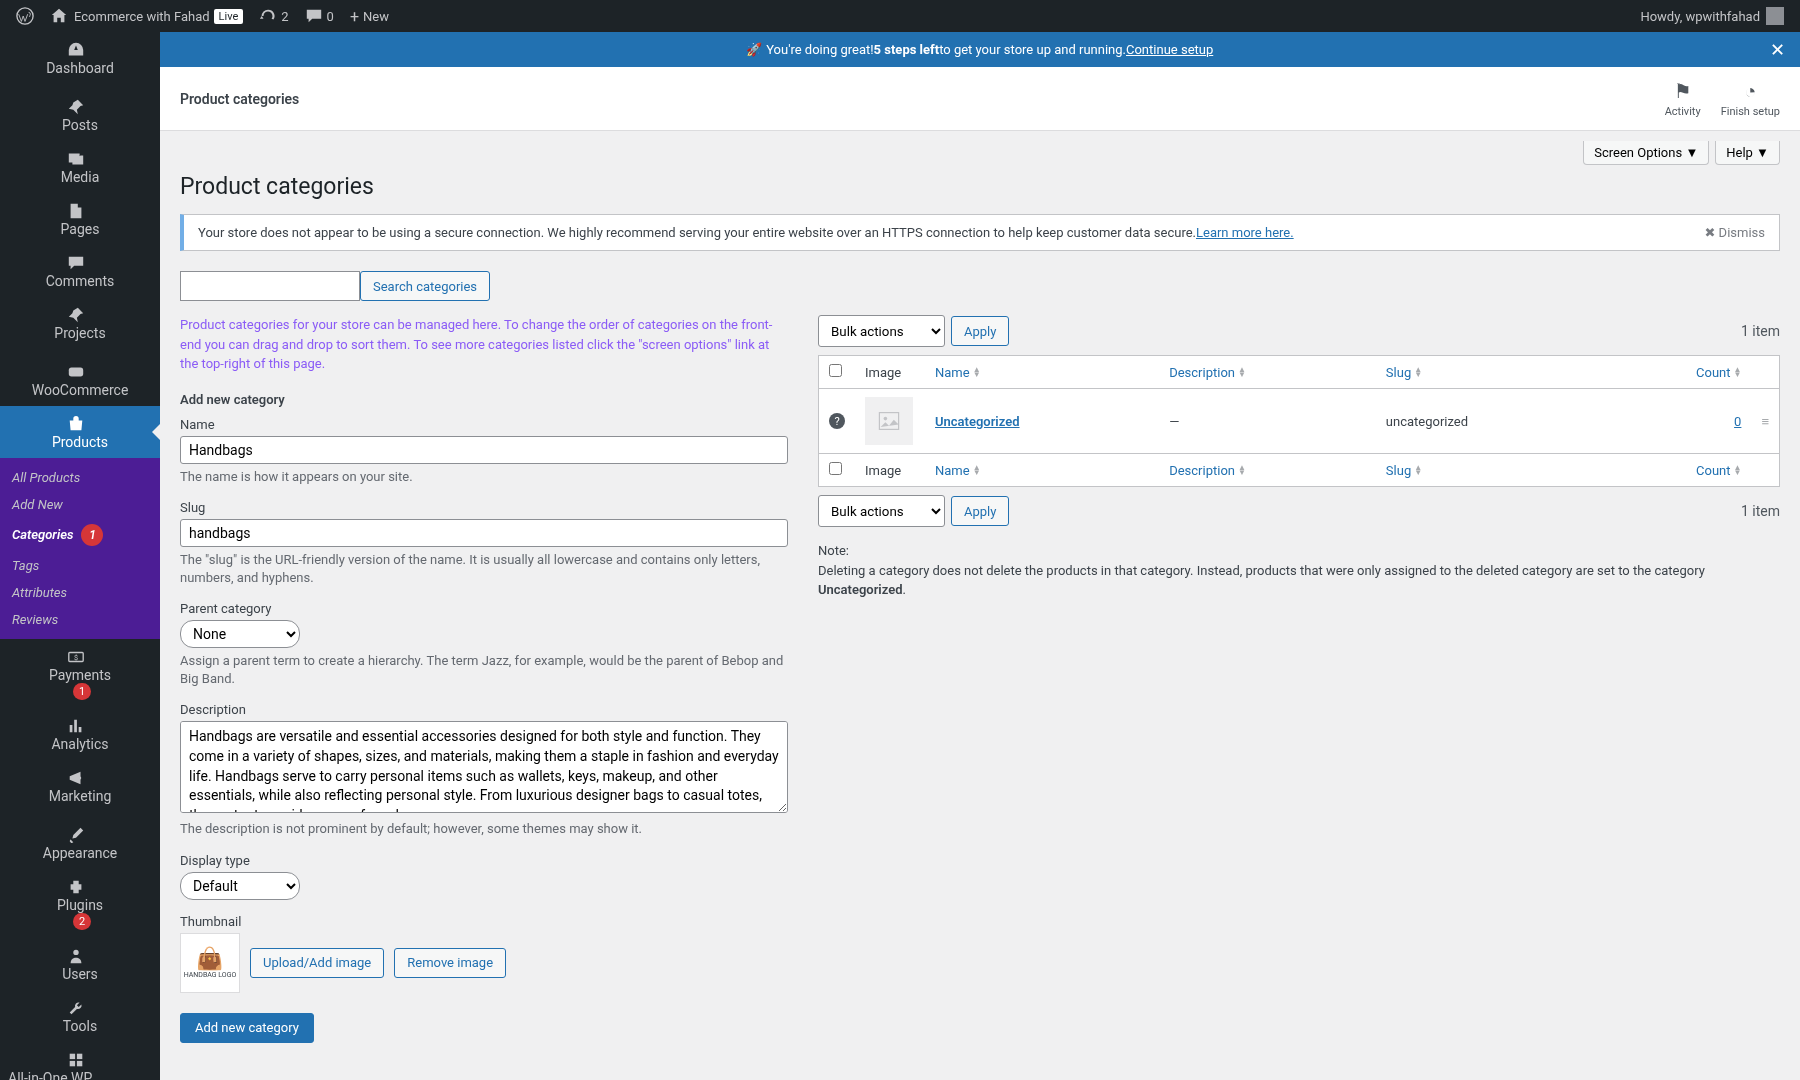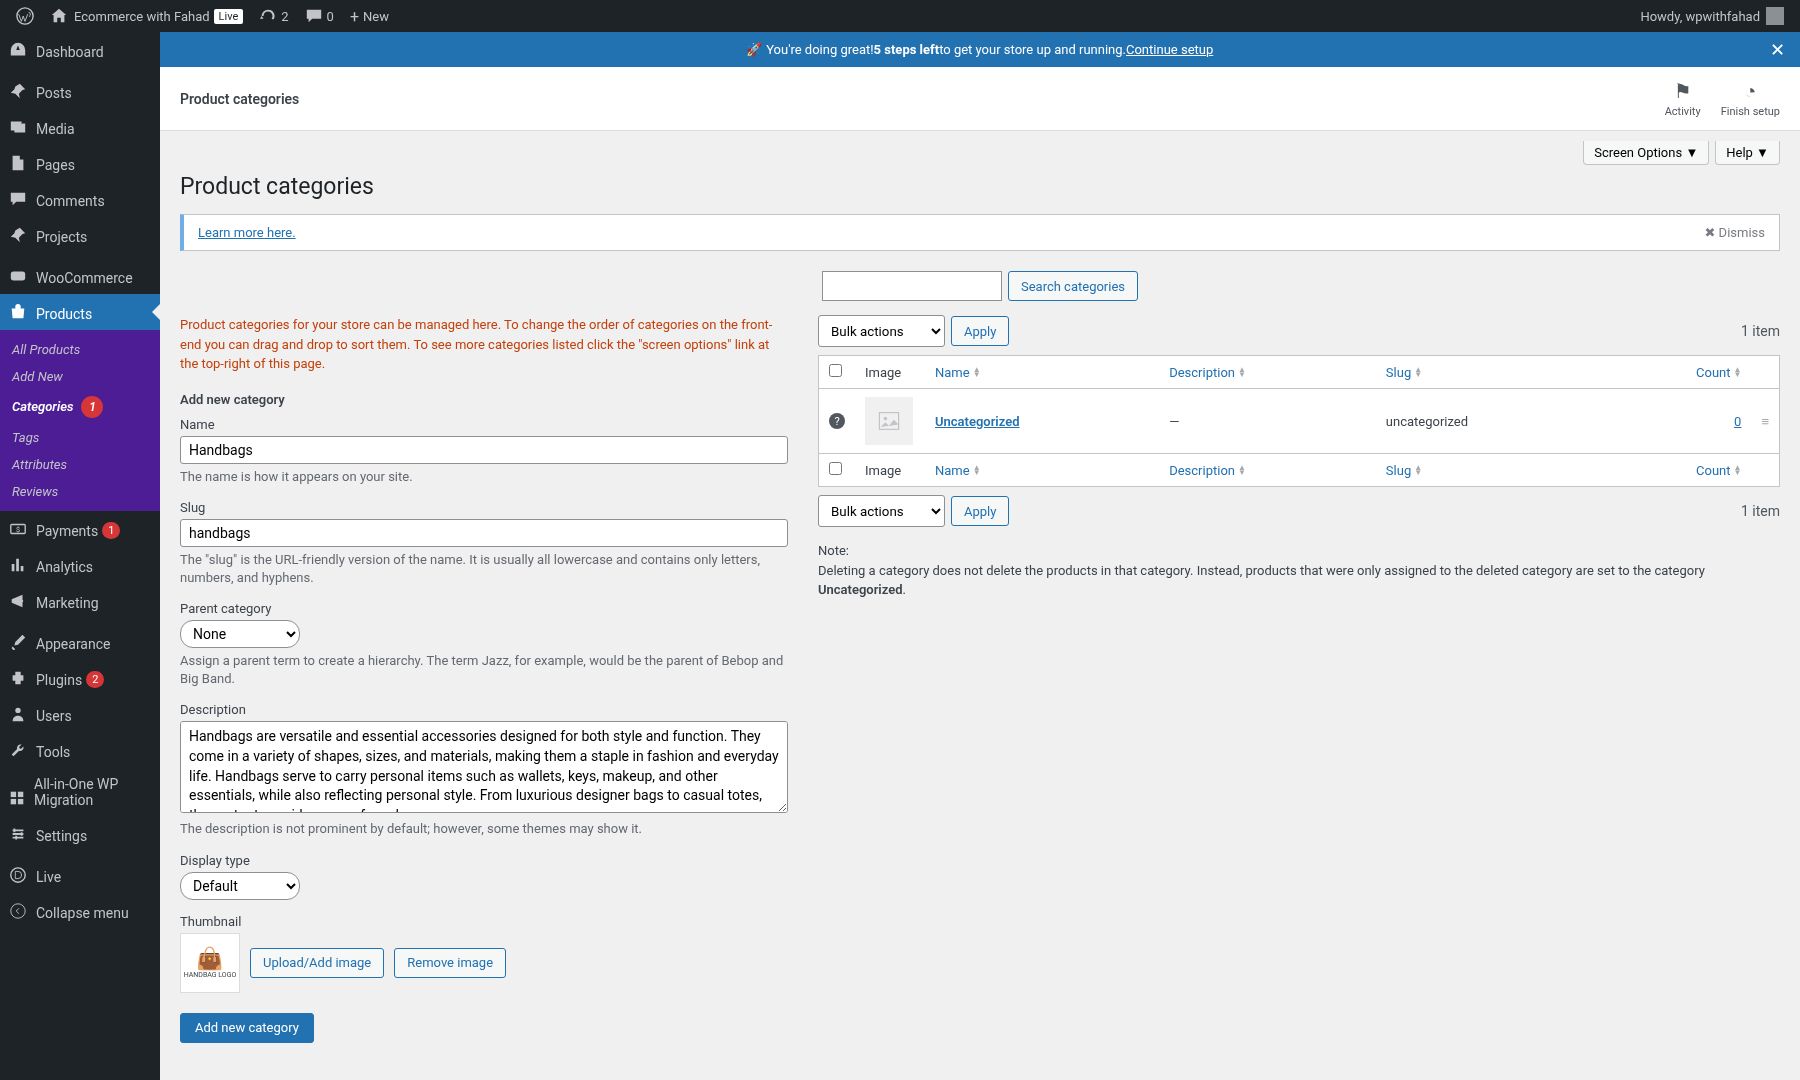--- a/index.html
+++ b/index.html
@@ -8,21 +8,21 @@
 
 .adminbar { height: 32px; background: #1d2327; color: #c3c4c7; display: flex; align-items: center; padding: 0 8px; font-size: 13px; }
 .adminbar-left { display: flex; align-items: flex-end; gap: 0; }
 .adminbar-item { display: flex; align-items: center; padding: 0 8px; height: 32px; cursor: pointer; color: #c3c4c7; }
 .adminbar-right { margin-left: auto; display: flex; align-items: center; }
 .live-badge { background: #fff; color: #1d2327; padding: 1px 5px; font-size: 11px; border-radius: 2px; margin-left: 4px; }
 
 
 .wrap { display: flex; }
 .sidebar { width: 160px; background: #1d2327; color: #c3c4c7; min-height: calc(100vh - 32px); font-size: 14px; position: relative; }
-.menu-item { display: flex; align-items: flex-end; padding: 8px 8px; cursor: pointer; color: #c3c4c7; }
+.menu-item { display: flex; align-items: center; padding: 8px 8px; cursor: pointer; color: #c3c4c7; flex-direction: column; }
 .menu-item .micon { width: 20px; height: 20px; margin-right: 8px; display: flex; align-items: center; justify-content: center; }
 .menu-item.active { background: #2271b1; color: #fff; position: relative; }
 .menu-item.active::after { content: ''; position: absolute; right: 0; top: 50%; transform: translateY(-50%); border: 8px solid transparent; border-right-color: #f0f0f1; }
 .submenu { background: #4c1d95; padding: 6px 0; font-style: italic; }
 .submenu-item { padding: 6px 12px; color: #c3c4c7; cursor: pointer; font-size: 13px; }
 .submenu-item.current { color: #fff; font-weight: 600; position: relative; }
 .badge-red { background: #d63638; color: #fff; border-radius: 10px; padding: 0 6px; font-size: 11px; margin-left: 4px; display: inline-block; line-height: 17px; min-width: 18px; text-align: center; }
 .badge-num-circle { background: #d63638; color: #fff; border-radius: 50%; width: 22px; height: 22px; display: inline-flex; align-items: center; justify-content: center; font-size: 12px; margin-left: 8px; }
 .separator { height: 5px; }
 
@@ -40,30 +40,30 @@
 .content { padding: 10px 20px 20px; }
 .screen-options-row { display: flex; justify-content: flex-end; gap: 6px; margin-bottom: -4px; }
 .screen-btn { background: #f6f7f7; border: 1px solid #c3c4c7; border-top: 0; padding: 4px 10px; font-size: 13px; cursor: pointer; border-radius: 0 0 4px 4px; }
 
 h1.page-title { font-size: 23px; font-weight: 400; margin: 12px 0 14px; color: #1d2327; }
 
 .notice { background: #fff; border: 1px solid #c3c4c7; border-left: 4px solid #72aee6; padding: 10px 14px; margin-bottom: 20px; display: flex; align-items: center; font-size: 13px; }
 .notice a { color: #2271b1; text-decoration: underline; }
 .notice-dismiss { margin-left: auto; cursor: pointer; color: #787c82; font-size: 13px; }
 
-.search-row { display: flex; justify-content: center; gap: 6px; margin-bottom: 14px; }
+.search-row { display: flex; justify-content: flex-start; margin-bottom: 14px; }
 .search-row input[type=text] { border: 1px solid #8c8f94; padding: 4px 8px; width: 180px; height: 30px; }
 .btn { background: #f6f7f7; border: 1px solid #2271b1; color: #2271b1; padding: 4px 12px; border-radius: 3px; cursor: pointer; font-size: 13px; height: 30px; }
 .btn-primary { background: #2271b1; color: #fff; border-color: #2271b1; padding: 6px 14px; }
 
 .two-col { display: flex; gap: 30px; }
 .col-left { width: 38%; }
 .col-right { flex: 1; }
 
-.intro-text { font-size: 13px; color: #c2410c; margin-bottom: 18px; line-height: 1.5; }
+.intro-text { font-size: 13px; color: #8b5cf6; margin-bottom: 18px; line-height: 1.5; }
 .form-heading { font-weight: 600; font-size: 13px; margin-bottom: 10px; }
 .field-label { font-size: 13px; margin-bottom: 4px; display: block; }
 .form-field { margin-bottom: 14px; }
 .form-field input[type=text], .form-field textarea, .form-field select { width: 100%; border: 1px solid #8c8f94; padding: 5px 8px; font-size: 14px; border-radius: 3px; background: #fff; }
 .form-field select { width: auto; min-width: 120px; padding: 4px 24px 4px 8px; border-radius: 13px; }
 .form-field textarea { height: 92px; resize: vertical; font-family: inherit; line-height: 1.4; }
 .help-text { font-size: 13px; color: #646970; margin-top: 4px; line-height: 1.4; }
 
 .thumb-row { display: flex; align-items: center; gap: 10px; }
 .thumb-box { width: 60px; height: 60px; border: 1px solid #dcdcde; background: #fff; display: flex; flex-direction: column; align-items: center; justify-content: center; font-size: 7px; text-align: center; }
@@ -338,20 +338,21 @@
 
     <div class="content">
       <div class="screen-options-row">
         <button class="screen-btn">Screen Options ▼</button>
         <button class="screen-btn">Help ▼</button>
       </div>
 
       <h1 class="page-title">Product categories</h1>
 
       <div class="notice">
+        <span>Your store does not appear to be using a secure connection. We highly recommend serving your entire website over an HTTPS connection to help keep customer data secure. </span>
         <a href="#">Learn more here.</a>
         <span class="notice-dismiss">✖ <span>Dismiss</span></span>
       </div>
 
       <div class="search-row">
         <input type="text" style="">
         <button class="btn">Search categories</button>
       </div>
 
       <div class="two-col">

